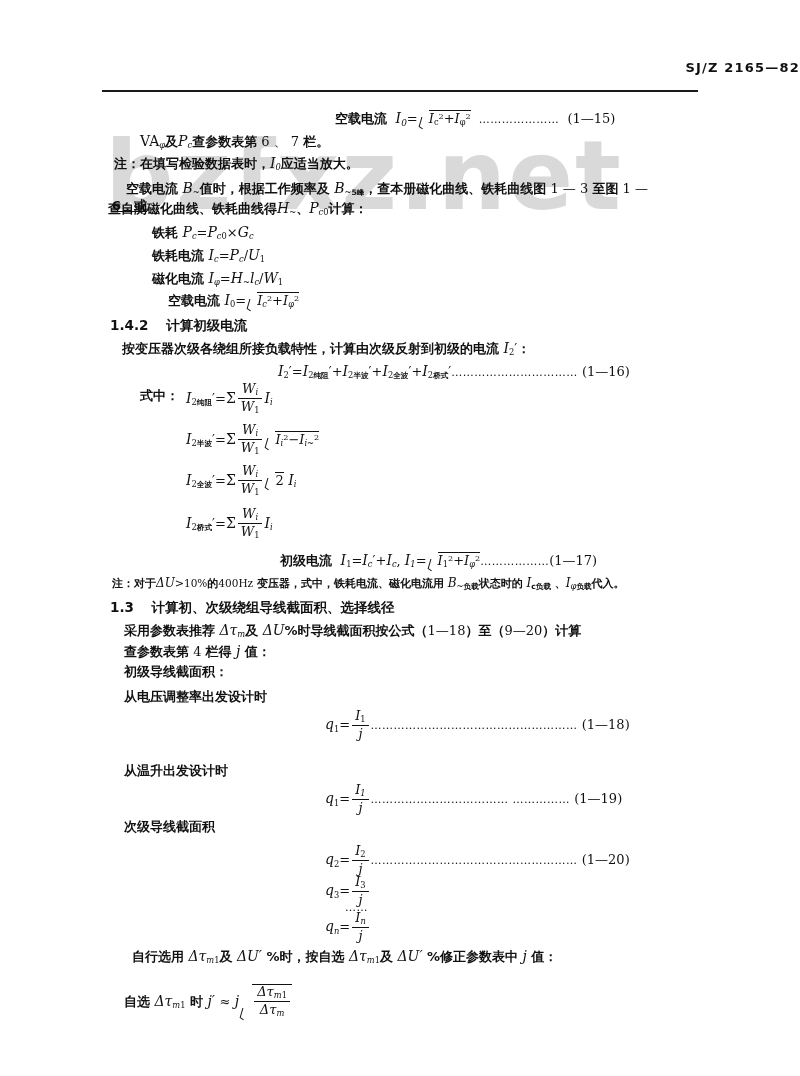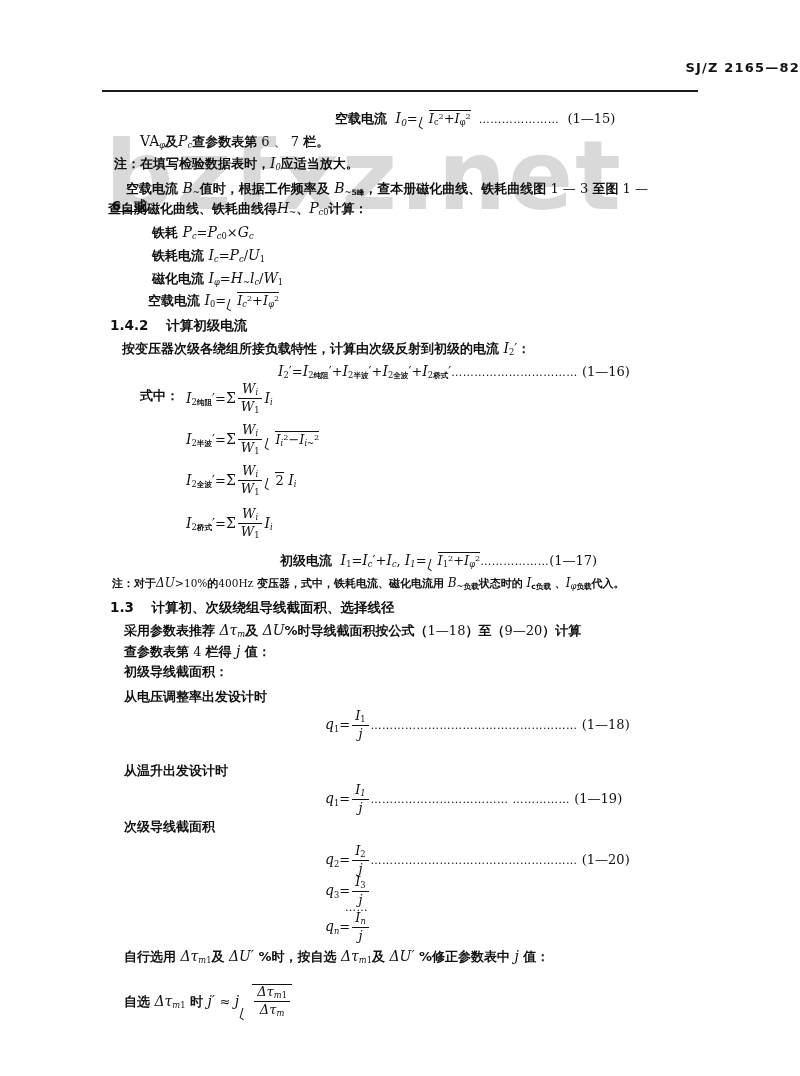--- a/index.html
+++ b/index.html
@@ -151,21 +151,21 @@
 
     <div class="row" style="left:152px; top:224px;">
       <span class="cn">铁耗</span><span class="mi" style="font-size:14px;">&nbsp;P</span><sub class="mi">c</sub><span class="up">=</span><span class="mi" style="font-size:14px;">P</span><sub class="mi">c</sub><sub class="up">0</sub><span class="up">×</span><span class="mi" style="font-size:14px;">G</span><sub class="mi">c</sub>
     </div>
     <div class="row" style="left:152px; top:247px;">
       <span class="cn">铁耗电流</span><span class="mi" style="font-size:14px;">&nbsp;I</span><sub class="mi">c</sub><span class="up">=</span><span class="mi" style="font-size:14px;">P</span><sub class="mi">c</sub><span class="up">/</span><span class="mi" style="font-size:14px;">U</span><sub class="up">1</sub>
     </div>
     <div class="row" style="left:152px; top:270px;">
       <span class="cn">磁化电流</span><span class="mi" style="font-size:14px;">&nbsp;I</span><sub class="mi">φ</sub><span class="up">=</span><span class="mi" style="font-size:14px;">H</span><sub class="up">~</sub><span class="mi" style="font-size:14px;">l</span><sub class="mi">c</sub><span class="up">/</span><span class="mi" style="font-size:14px;">W</span><sub class="up">1</sub>
     </div>
-    <div class="row" style="left:148px; top:292px;">
+    <div class="row" style="left:168px; top:292px;">
       <span class="cn">空载电流</span><span class="mi" style="font-size:14px;">&nbsp;I</span><sub class="up">0</sub><span class="up">=</span><span class="rad"><span class="radbar"><span class="mi">I</span><sub class="mi">c</sub><sup class="up">2</sup><span class="up">+</span><span class="mi">I</span><sub class="mi">φ</sub><sup class="up">2</sup></span></span>
     </div>
 
     <div class="row" style="left:110px; top:318px;">
       <span class="cn" style="font-size:13.5px;">1.4.2</span>
       <span class="cn" style="font-size:13.5px;">&nbsp;&nbsp;</span>
       <span class="cn" style="font-size:13.5px;">计算初级电流</span>
     </div>
     <div class="row" style="left:122px; top:340px;">
       <span class="cn">按变压器次级各绕组所接负载特性，计算由次级反射到初级的电流</span><span class="mi" style="font-size:14px;">&nbsp;I</span><sub class="up">2</sub><span class="up">′</span><span class="cn">：</span>
@@ -250,21 +250,21 @@
     </div>
 
     <div class="row" style="left:345px; top:900px;">
       <span class="leader">……</span>
     </div>
 
     <div class="row" style="left:325px; top:912px;">
       <span class="mi" style="font-size:14px;">q</span><sub class="mi">n</sub><span class="up">=</span><span class="frac"><span class="n"><span class="mi">I</span><sub class="mi">n</sub></span><span class="d"><span class="mi">j</span></span></span>
     </div>
 
-    <div class="row" style="left:124px; top:948px;">
+    <div class="row" style="left:132px; top:948px;">
       <span class="cn">自行选用</span><span class="mi" style="font-size:14px;">&nbsp;Δτ</span><sub class="mi">m</sub><sub class="up">1</sub><span class="cn">及</span><span class="mi" style="font-size:14px;">&nbsp;ΔU′&nbsp;</span><span class="cn">%时，按自选</span><span class="mi" style="font-size:14px;">&nbsp;Δτ</span><sub class="mi">m</sub><sub class="up">1</sub><span class="cn">及</span><span class="mi" style="font-size:14px;">&nbsp;ΔU′&nbsp;</span><span class="cn">%修正参数表中</span><span class="mi" style="font-size:14px;">&nbsp;j&nbsp;</span><span class="cn">值：</span>
     </div>
 
     <div class="row" style="left:124px; top:984px;">
       <span class="cn">自选</span><span class="mi" style="font-size:14px;">&nbsp;Δτ</span><sub class="mi">m</sub><sub class="up">1</sub><span class="cn">&nbsp;时</span><span class="mi" style="font-size:14px;">&nbsp;j′&nbsp;</span><span class="up">≈</span><span class="mi" style="font-size:14px;">&nbsp;j</span><span class="rad" style="padding-left:13px;"><span class="radbar"><span class="frac"><span class="n"><span class="mi">Δτ</span><sub class="mi">m</sub><sub class="up">1</sub></span><span class="d"><span class="mi">Δτ</span><sub class="mi">m</sub></span></span></span></span>
     </div>
 
   </div>
 </div>
 

